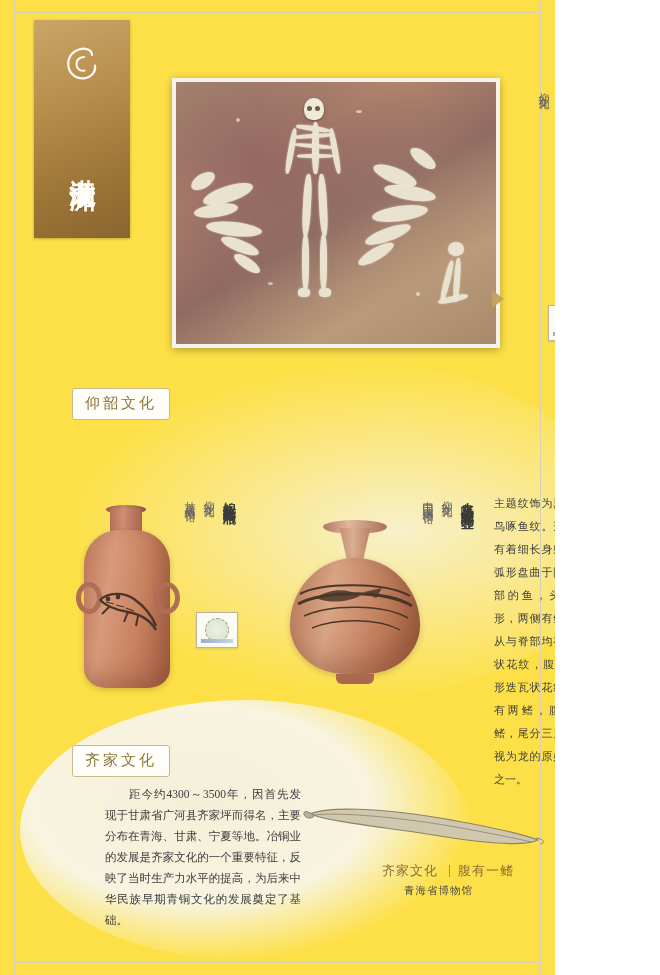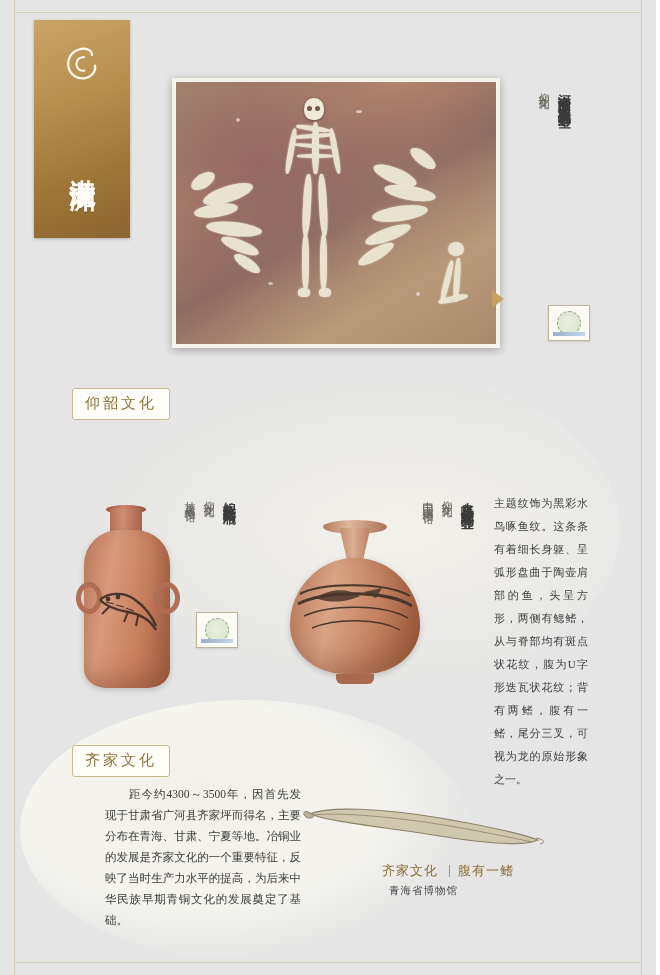--- a/index.html
+++ b/index.html
@@ -8,23 +8,23 @@
   }
   body {
     width: 660px;
     height: 975px;
     background: #ffffff;
     font-family: "Liberation Serif", serif;
     overflow: hidden;
   }
   .page {
     position: relative;
-    width: 656px;
+    width: 555px;
     height: 975px;
-    background: #e5e5e5;
+    background: #fde047;
     overflow: hidden;
   }
   
   .bg-swirl {
     position: absolute;
     left: 20px;
     top: 700px;
     width: 450px;
     height: 260px;
     border-radius: 50%;
@@ -502,15 +502,15 @@
       <path d="M10 14 C28 6 80 8 140 18 C186 26 222 34 238 40 C226 46 190 44 140 36 C84 27 30 22 10 14 Z" fill="#cfc7ae" stroke="#8c8268" stroke-width="1.2"></path>
       <path d="M14 15 C40 12 96 17 150 26 C190 33 218 39 232 42" fill="none" stroke="#9a9178" stroke-width="1"></path>
       <path d="M8 12 C4 10 2 14 6 17 C9 19 14 18 14 15 Z" fill="#b9b099" stroke="#8c8268" stroke-width="1"></path>
       <path d="M236 38 C244 39 246 43 240 44" fill="none" stroke="#8c8268" stroke-width="1"></path>
     </svg>
   </div>
 
   <div class="cap-label cap-title" style="left:382px; top:862px;">齐家文化</div>
   <div class="cap-label cap-title" style="left:448px; top:862px;">|</div>
   <div class="cap-label cap-title" style="left:458px; top:862px;">腹有一鳍</div>
-  <div class="cap-label cap-sub" style="left:389px; top:884px;">青海省博物馆</div>
+  <div class="cap-label cap-sub" style="left:404px; top:884px;">青海省博物馆</div>
 
 </div>
 
 </body></html>

